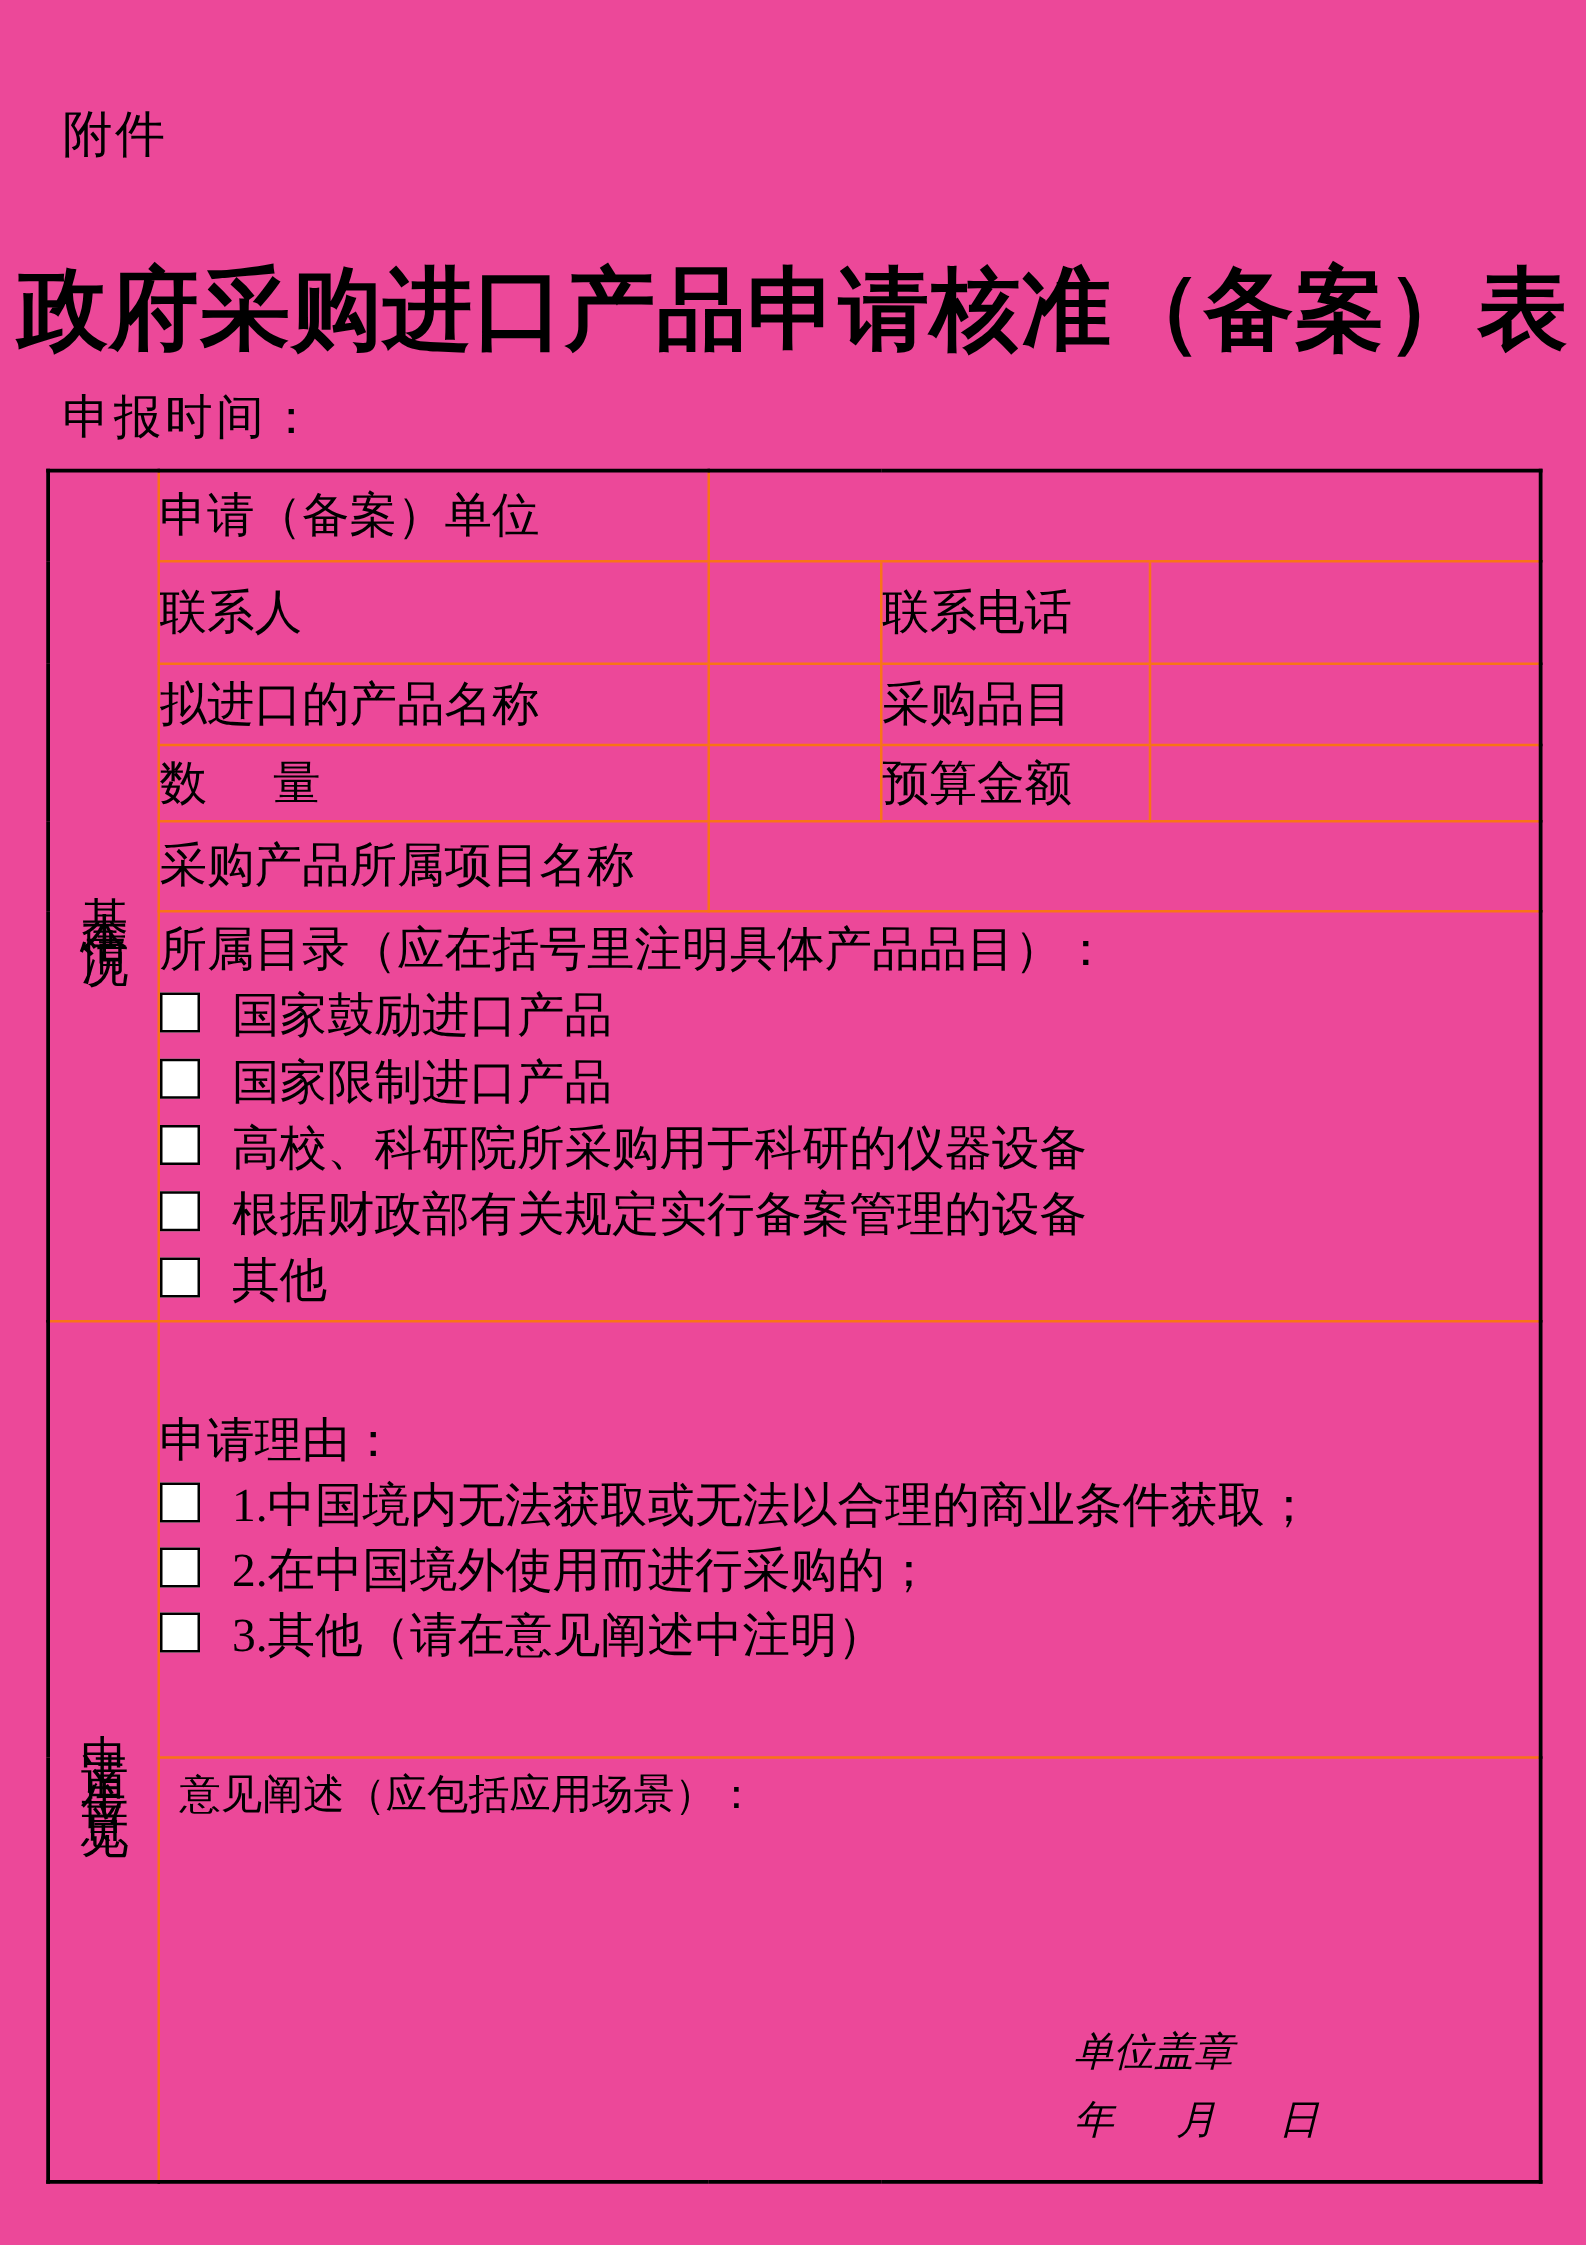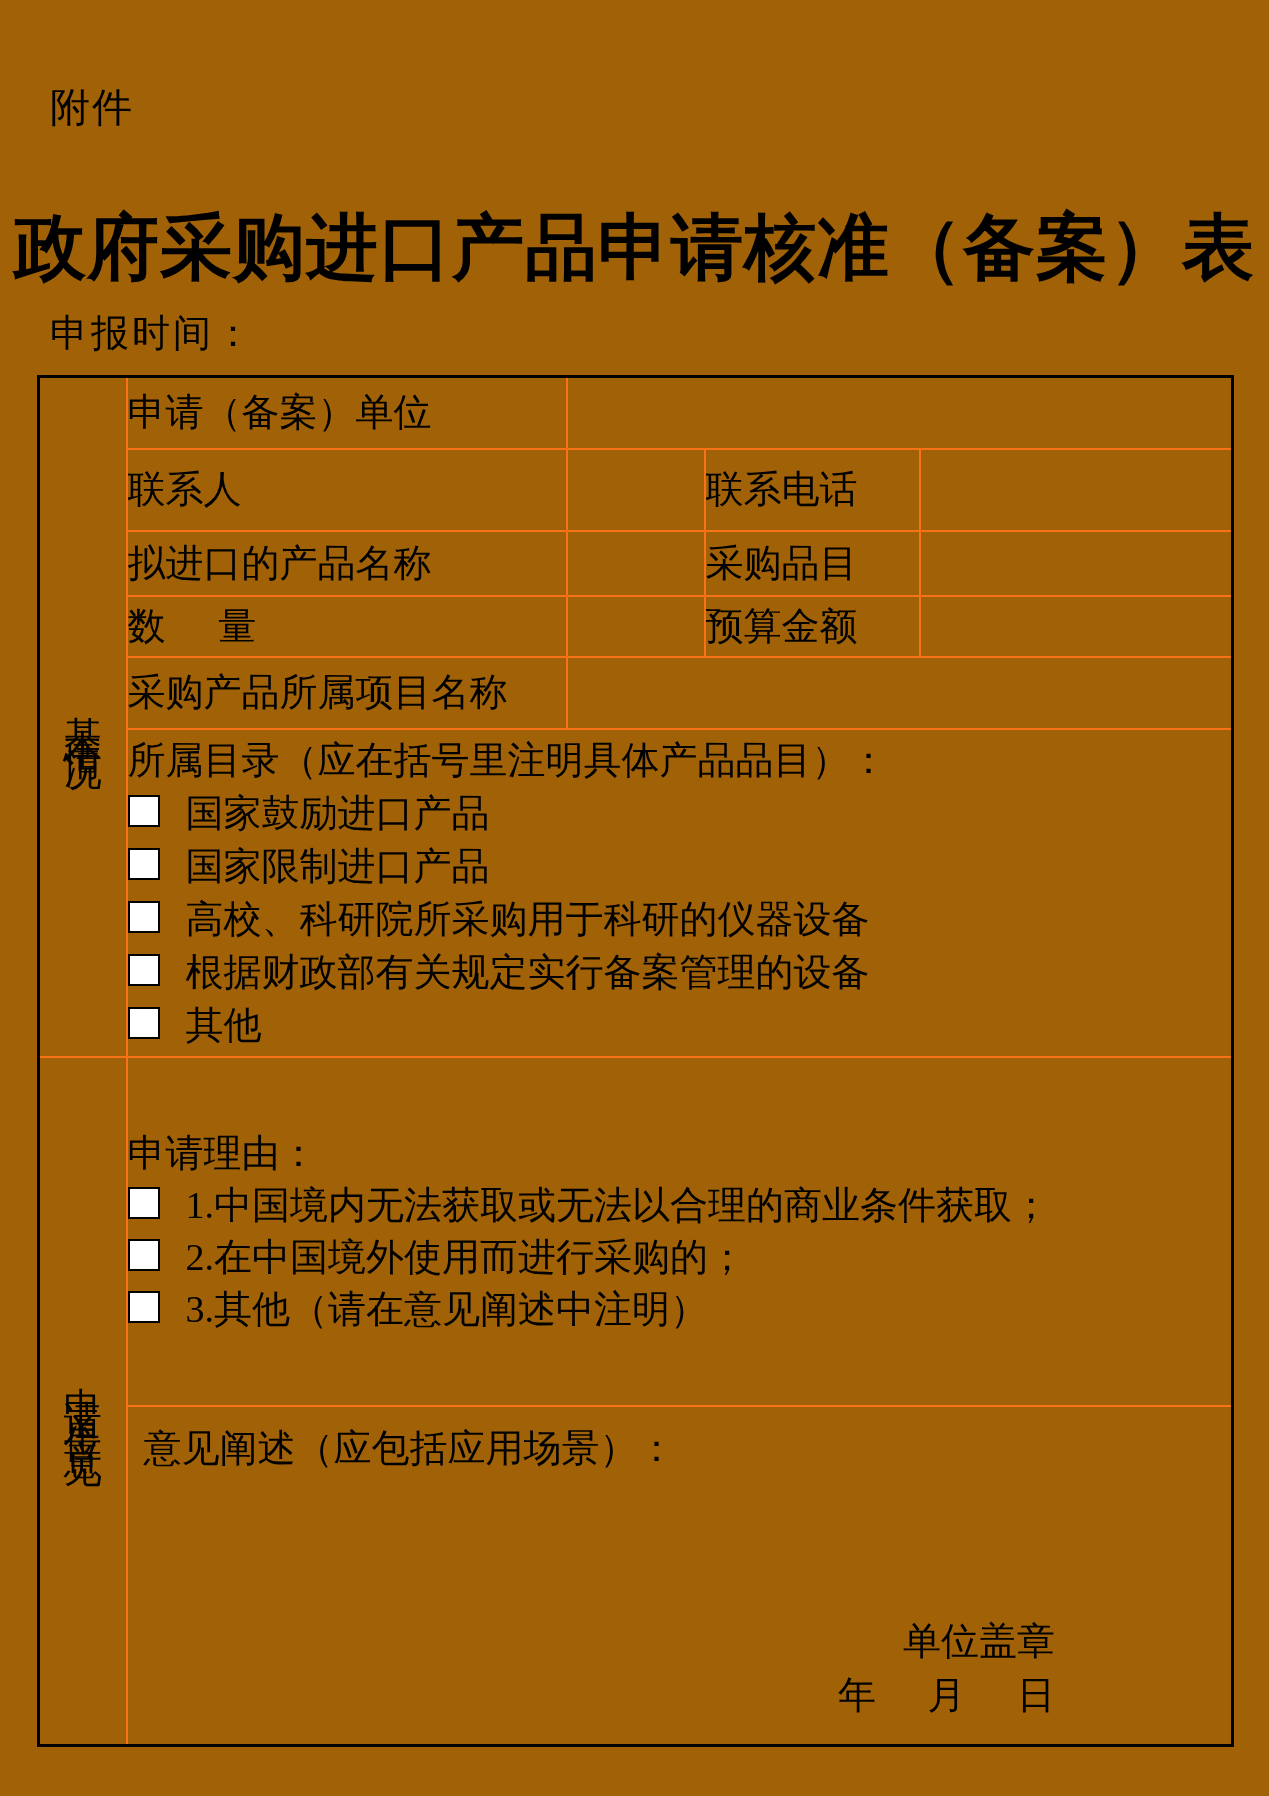--- a/index.html
+++ b/index.html
@@ -1,20 +1,20 @@
 <!DOCTYPE html>
 <html><head>
 <meta charset="utf-8">
 <style>
   html, body { margin: 0; padding: 0; background: #fff; }
   .page {
     position: relative;
     width: 1269px;
     height: 1796px;
-    background: #a16207;
+    background: #ec4899;
     color: #000;
     font-family: "Liberation Serif", serif;
     overflow: hidden;
   }
   .attachment {
     position: absolute;
     left: 50px;
     top: 80px;
     font-size: 40px;
     font-family: "Liberation Sans", sans-serif;
@@ -83,33 +83,34 @@
     width: 28px;
     height: 28px;
     border: 2px solid #000;
     margin-right: 26px;
     vertical-align: -1px;
     background: #fff;
   }
   td.opinion-cell { position: relative; }
   .opinion-header {
     position: absolute;
-    top: 16px;
+    top: 6px;
     left: 16px;
-    font-size: 38px;
+    font-size: 33px;
     white-space: nowrap;
   }
   .seal-block {
     position: absolute;
     right: 176px;
     bottom: 22px;
-    text-align: right;
-    font-size: 38px;
+    text-align: left;
+    font-size: 32px;
     line-height: 54px;
     white-space: nowrap;
+    font-style: italic;
   }
   .seal-date { word-spacing: 42px; }
 </style>
 </head>
 <body>
 
 <div class="page">
 
   <div class="attachment">附件</div>
 

